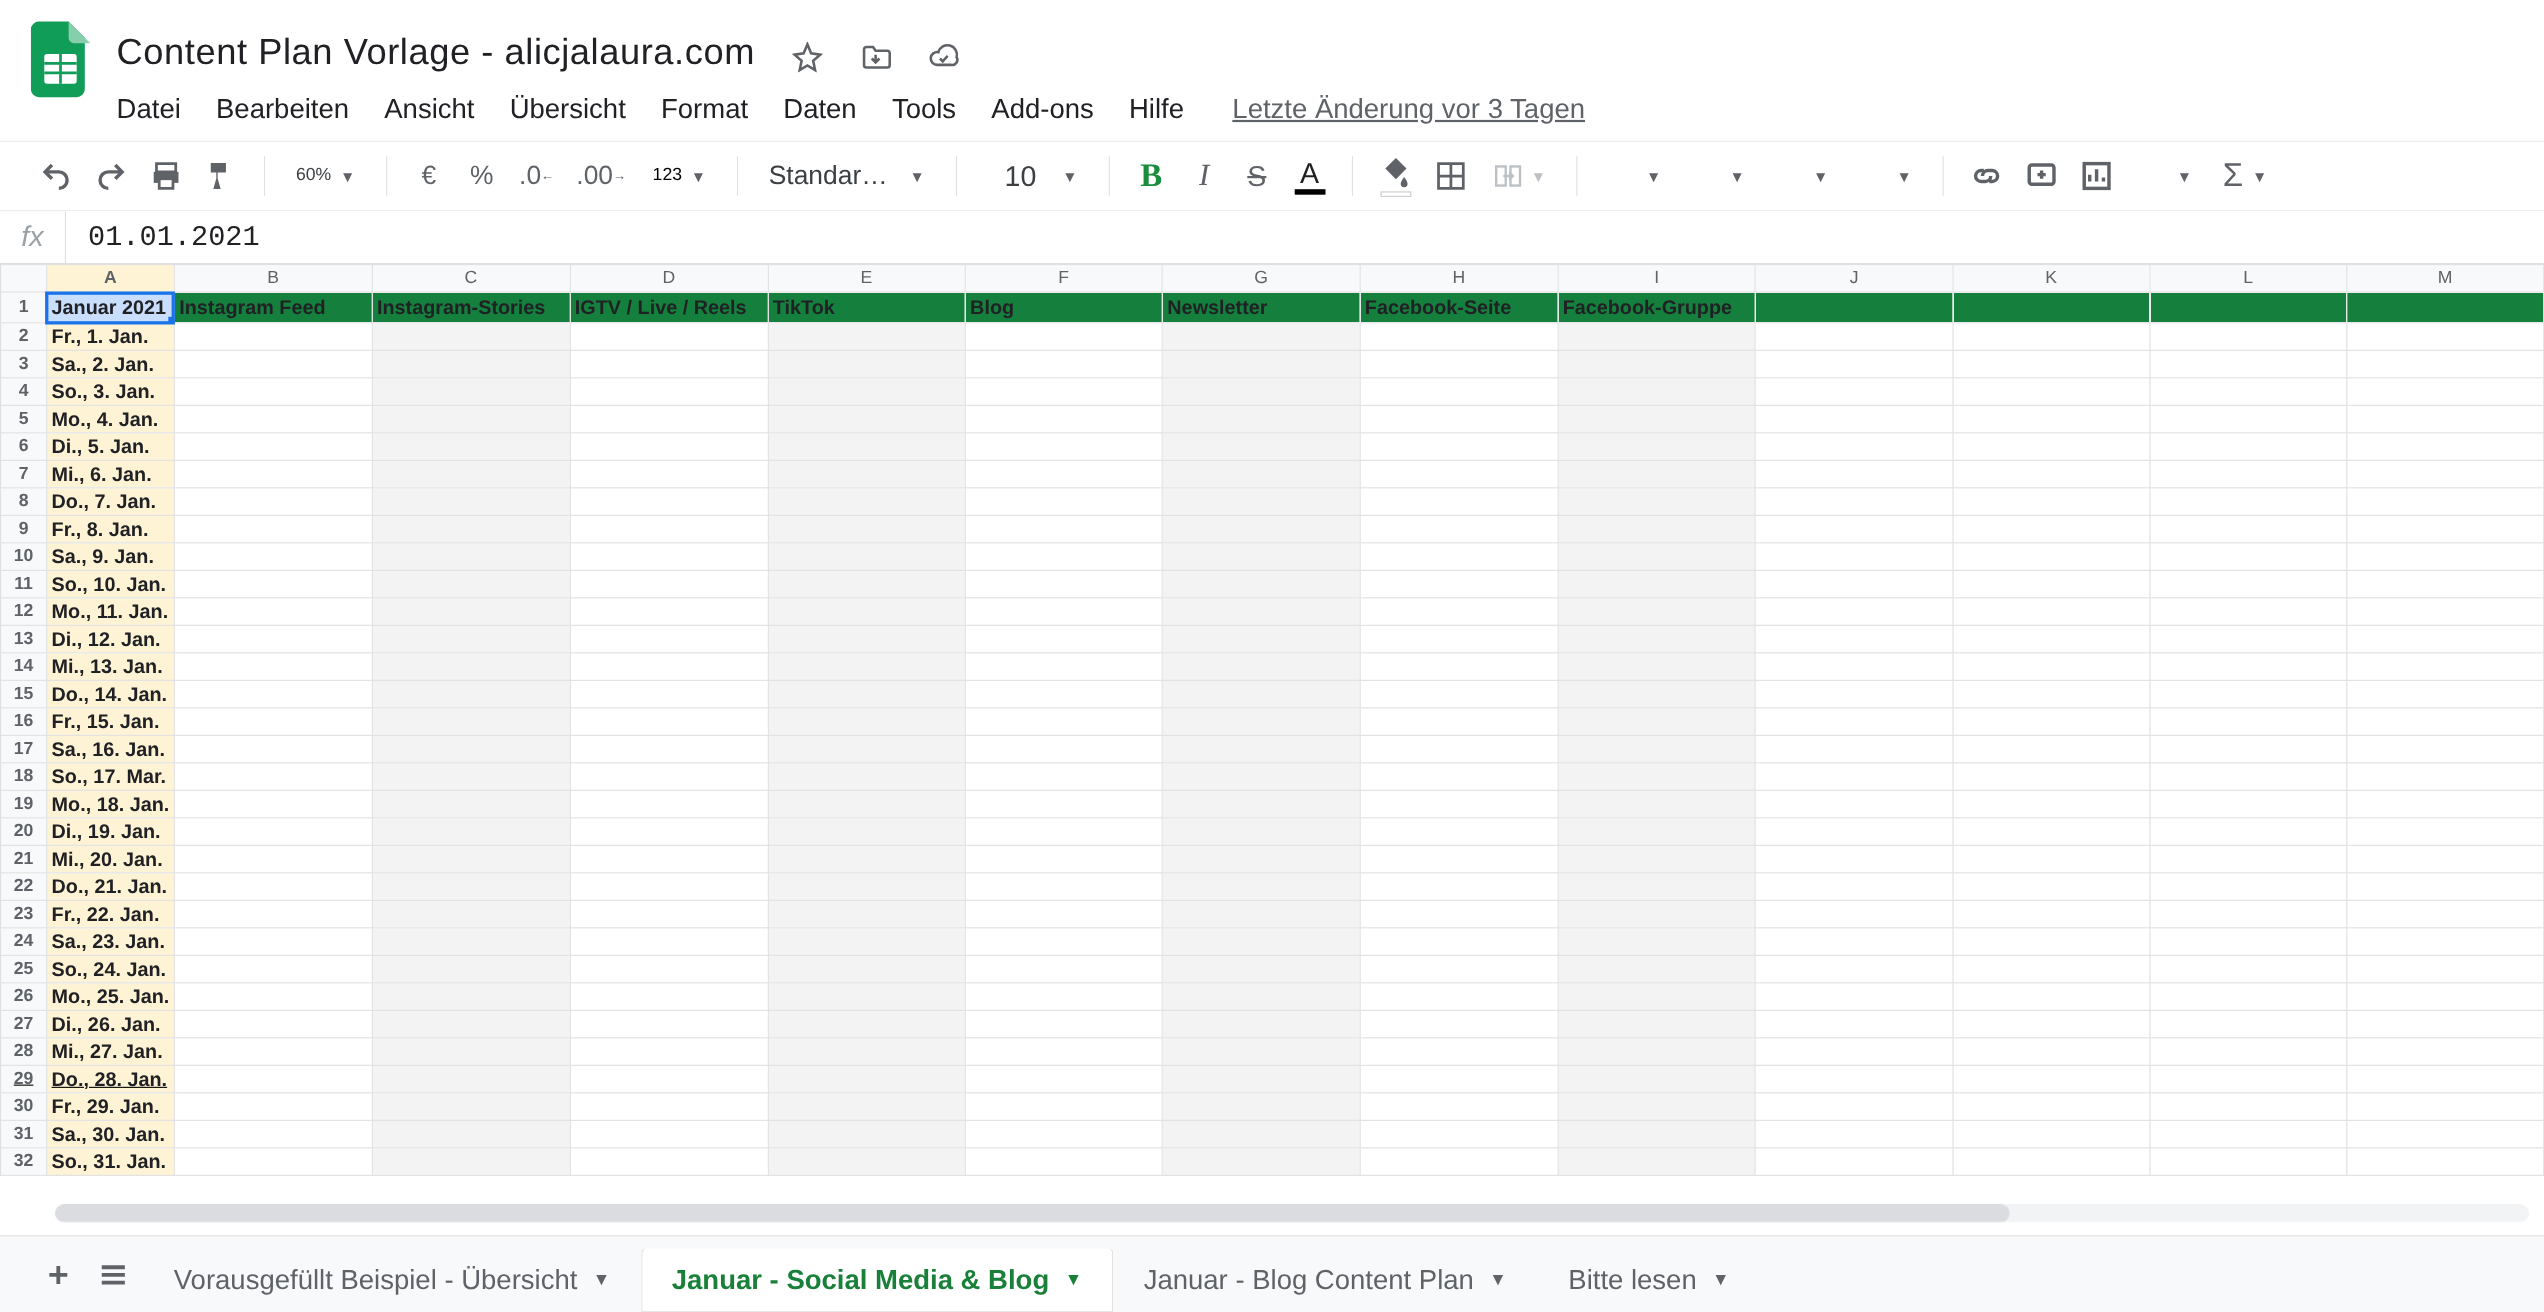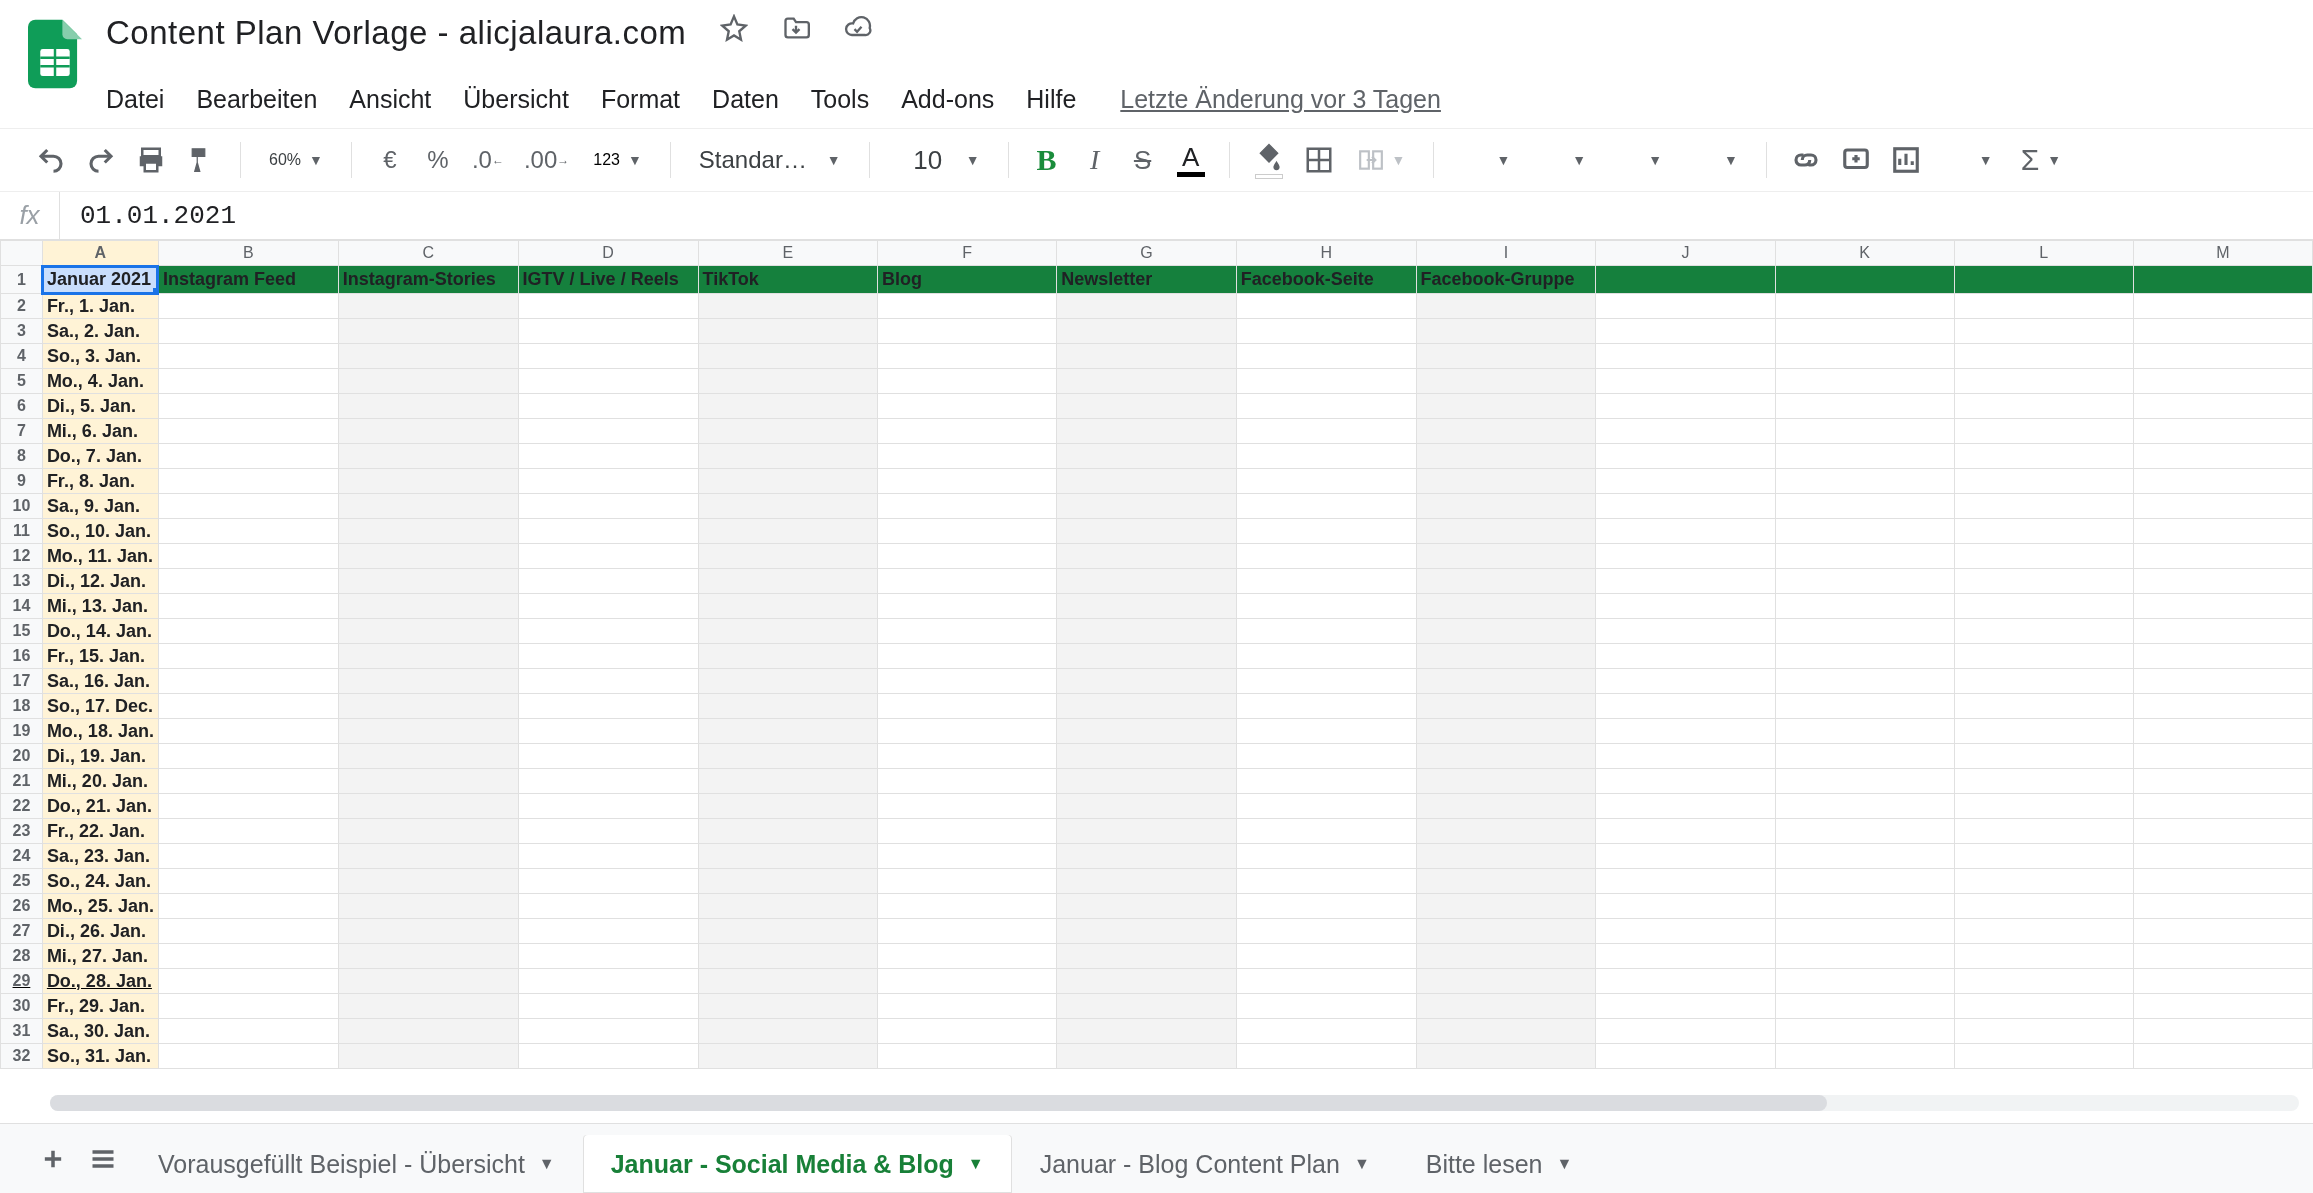--- a/index.html
+++ b/index.html
@@ -3,21 +3,21 @@
 <meta charset="utf-8">
 <style>
   * { box-sizing: border-box; margin: 0; padding: 0; font-family: Arial, "Helvetica Neue", Helvetica, sans-serif; }
   html, body { width: 2313px; height: 1193px; background: #fff; overflow: hidden; }
 
   
   #titlebar { display:flex; align-items:flex-start; padding: 14px 0 0 26px; height: 128px; }
   #doc-logo { width: 58px; height: 80px; display:flex; align-items:center; justify-content:center; }
   #doc-logo svg { width: 54px; height: 72px; }
   #title-col { margin-left: 22px; }
-  #title-row { display:flex; align-items:flex-start; height: 52px; }
+  #title-row { display:flex; align-items:flex-end; height: 52px; }
   #doc-title { font-size: 33px; letter-spacing: .5px; color:#202124; }
   .title-icon { margin-left: 34px; color:#5f6368; display:flex; align-items:center; }
   .title-icon svg { width:28px; height:28px; stroke:#5f6368; fill:none; stroke-width:2; }
 
   
   #menubar { display:flex; align-items:center; height: 46px; margin-top: 10px; }
   .menu-item { font-size: 25px; color:#202124; margin-right: 32px; cursor:pointer; }
   #last-edit { font-size: 25px; color:#5f6368; text-decoration: underline; margin-left: 12px; cursor:pointer; }
 
   
@@ -572,21 +572,21 @@
           <td class="colG content-col" style="background:#f3f3f3"></td>
           <td class="colH"></td>
           <td class="colI content-col" style="background:#f3f3f3"></td>
           <td class="colJ"></td>
           <td class="colK"></td>
           <td class="colL"></td>
           <td class="colM"></td>
         </tr>
         <tr class="" style="height: 25px; margin-left: 20px;">
           <th class="rowhdr">18</th>
-          <td class="colA">So., 17. Dec.</td>
+          <td class="colA">So., 17. Mar.</td>
           <td class="colB"></td>
           <td class="colC content-col" style="background:#f3f3f3"></td>
           <td class="colD"></td>
           <td class="colE content-col" style="background:#f3f3f3"></td>
           <td class="colF"></td>
           <td class="colG content-col" style="background:#f3f3f3"></td>
           <td class="colH"></td>
           <td class="colI content-col" style="background:#f3f3f3"></td>
           <td class="colJ"></td>
           <td class="colK"></td>

